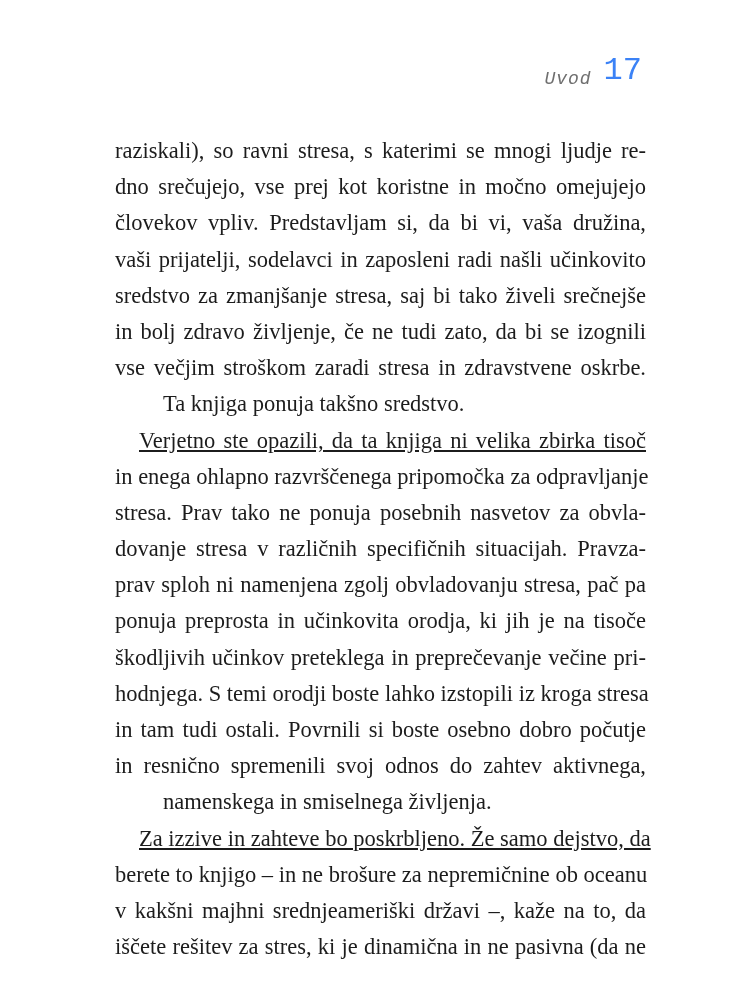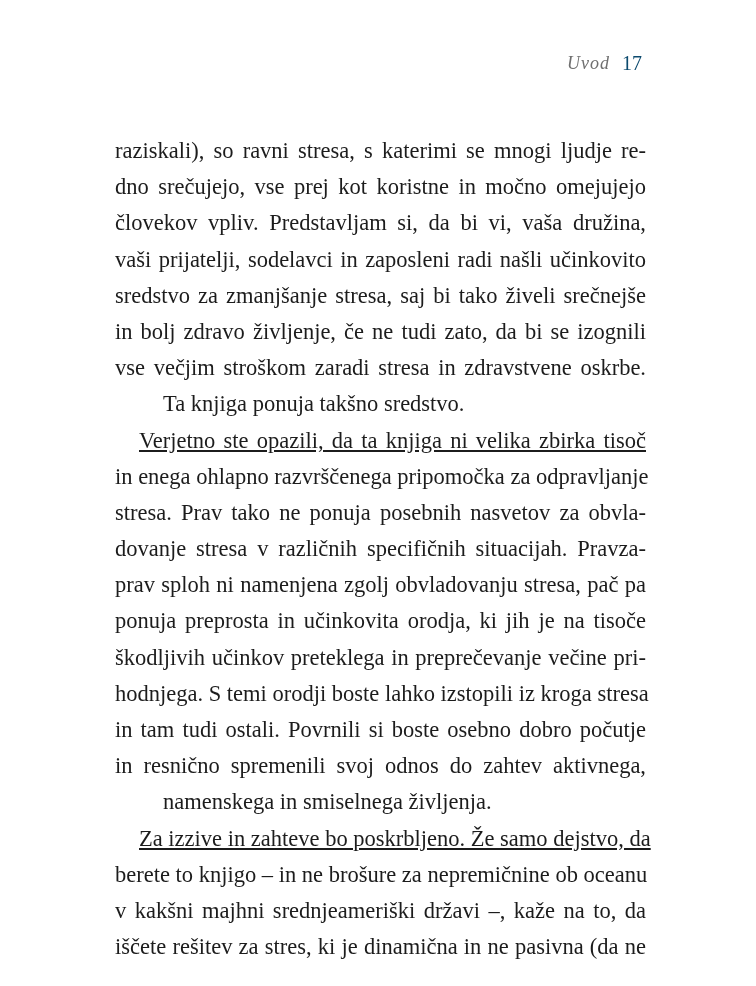--- a/index.html
+++ b/index.html
@@ -1,23 +1,23 @@
 <!DOCTYPE html>
 <html><head>
   <meta charset="utf-8">
   <style>
     html, body { margin: 0; padding: 0; background: #ffffff; }
     body { width: 756px; height: 986px; position: relative; overflow: hidden; }
     .running-head {
       position: absolute; top: 52px; right: 114px;
-      font-family: Liberation Serif, serif;
-      color: #6f6f6f; display: flex; align-items: center; gap: 12px; margin-left: 16px;
+      font-family: Liberation Mono, monospace;
+      color: #6f6f6f; display: flex; align-items: flex-end; gap: 12px; margin-left: 16px;
     }
     .running-head .section { font-style: italic; font-size: 18px; letter-spacing: 1px; }
-    .running-head .page-number { font-size: 20px; color: #0c4a6e; }
+    .running-head .page-number { font-size: 32px; color: #3b82f6; }
     .body-text {
       position: absolute; left: 115px; top: 133px; width: 531px;
       font-family: "Liberation Serif", "DejaVu Serif", serif;
       font-size: 22.5px; line-height: 36.2px; color: #1c1c1c;
     }
     .line {
       display: block; text-align: justify; text-align-last: justify;
       white-space: nowrap; overflow: visible; height: 36.2px;
     }
     .line.last { text-align-last: left; margin-left: 48px; }

